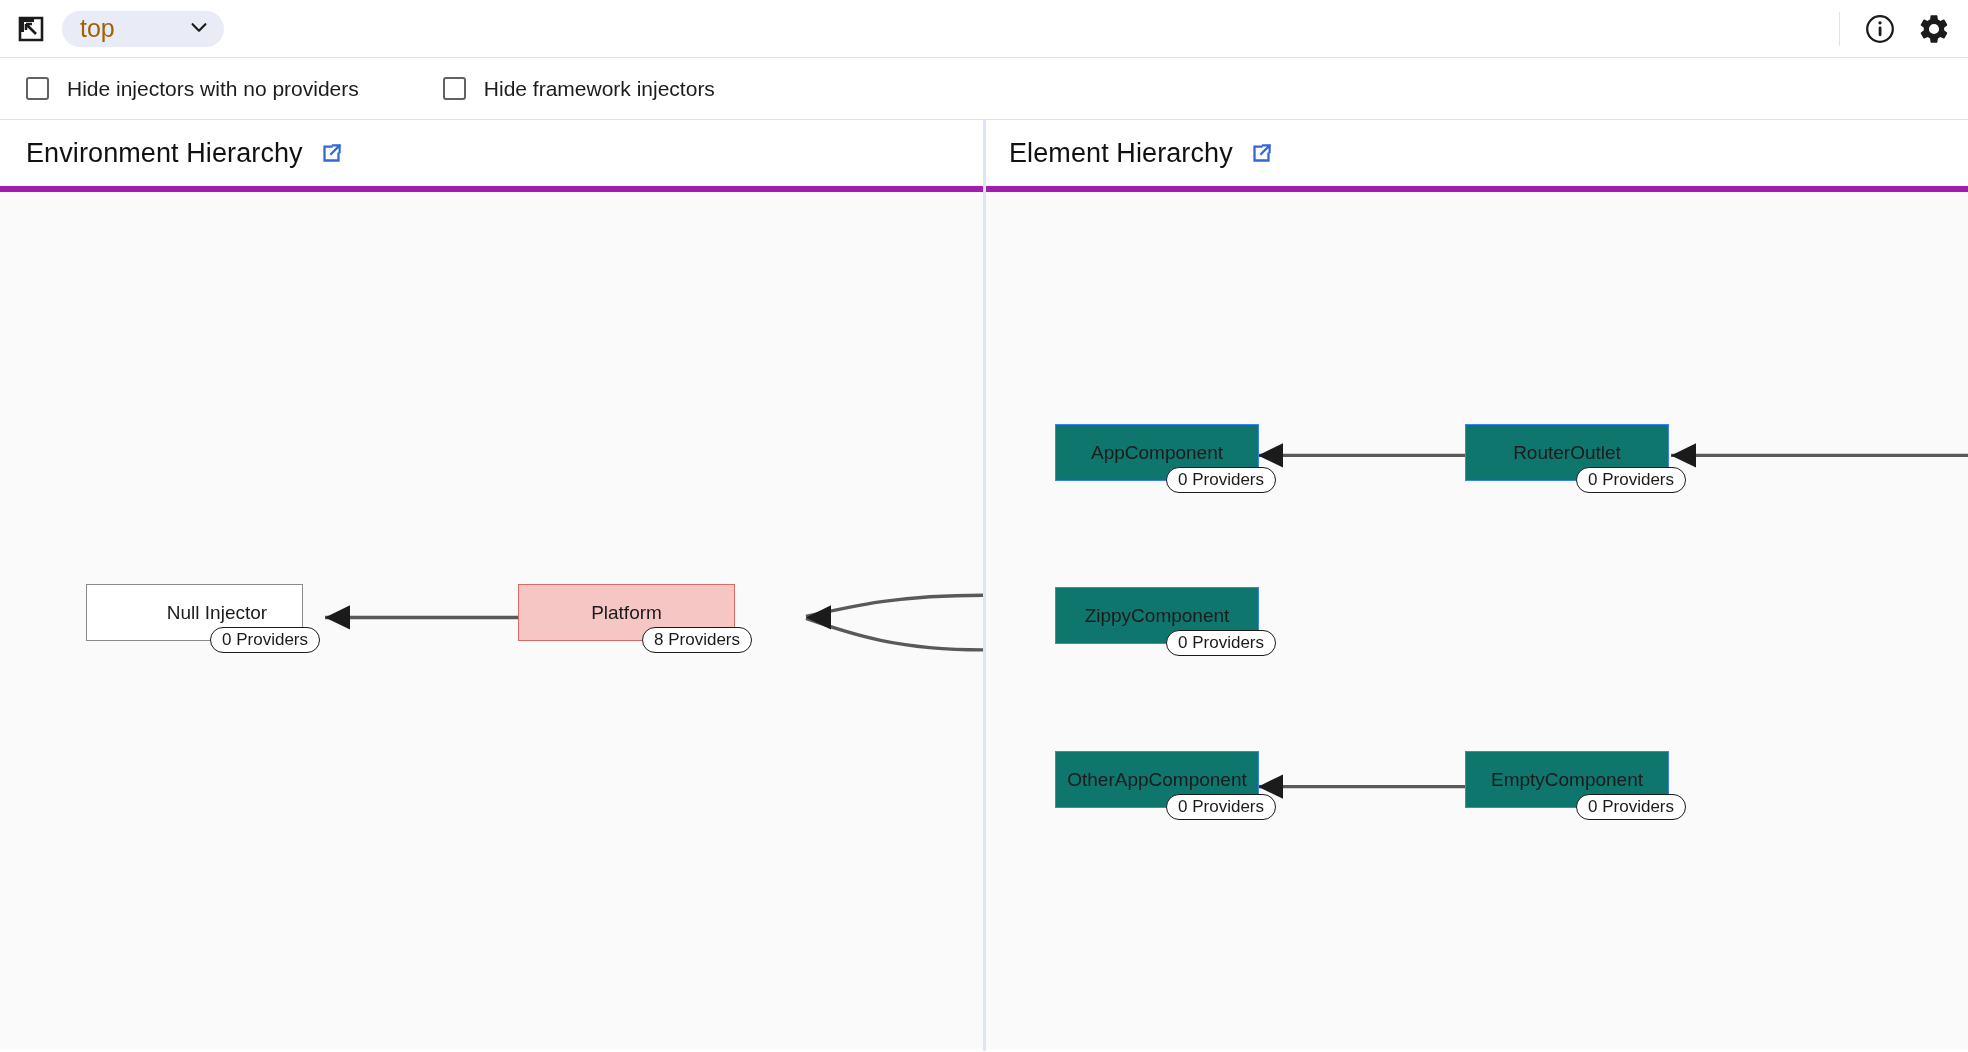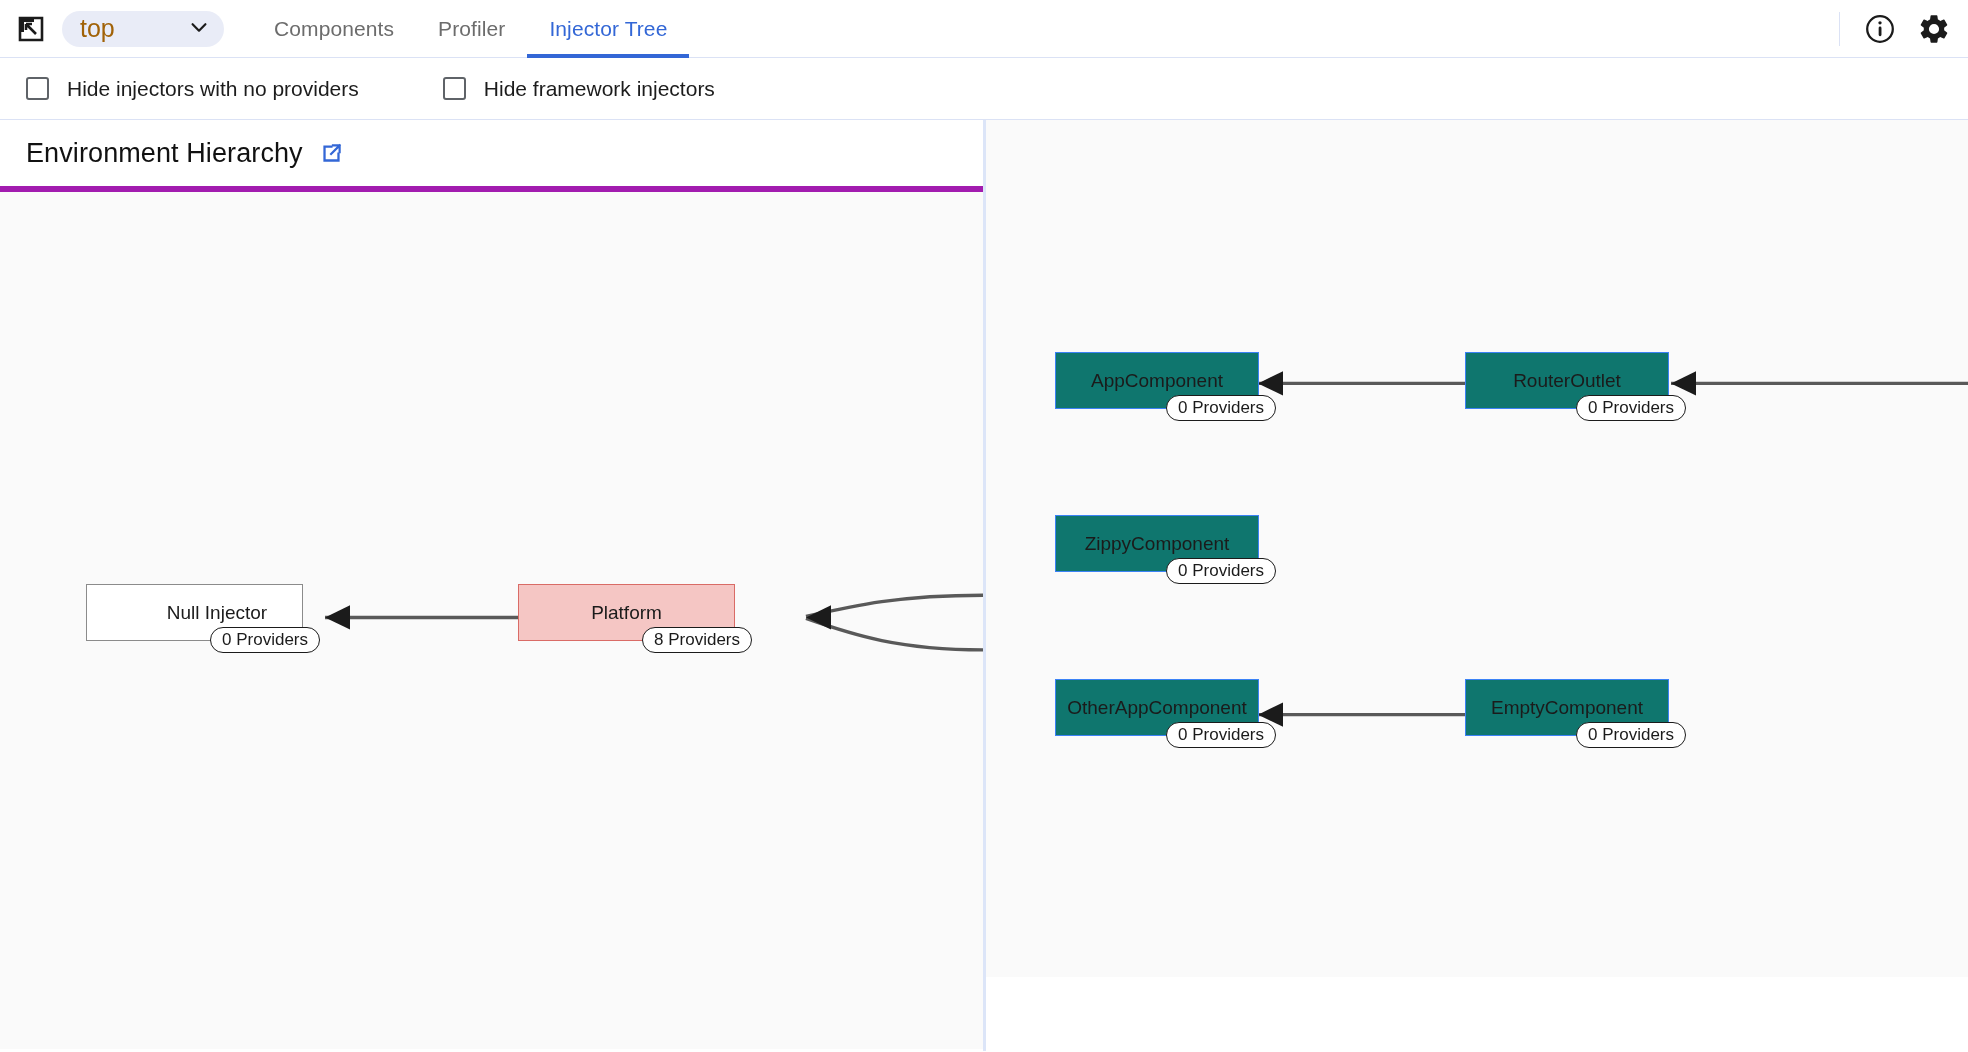--- a/index.html
+++ b/index.html
@@ -218,31 +218,20 @@
 
   <div class="frame-select">
     <span class="fs-label">top</span>
     <span>
       <svg width="22" height="22" viewBox="0 0 24 24">
         <path d="M5 9 L12 16 L19 9" fill="none" stroke="#1b1b1b" stroke-width="2.4" stroke-linecap="round" stroke-linejoin="round"></path>
       </svg>
     </span>
   </div>
 
-  <div class="tabs">
-    <div class="tab">
-      <span>Components</span>
-    </div>
-    <div class="tab">
-      <span>Profiler</span>
-    </div>
-    <div class="tab active">
-      <span>Injector Tree</span>
-    </div>
-  </div>
 
   <div class="toolbar-right">
     <div class="tb-sep"></div>
     <div class="icon-btn">
       <svg width="32" height="32" viewBox="0 0 24 24">
         <circle cx="12" cy="12" r="9.6" fill="none" stroke="#1b1b1b" stroke-width="1.7"></circle>
         <circle cx="12" cy="7.4" r="1.25" fill="#1b1b1b"></circle>
         <rect x="11" y="10.2" width="2.1" height="7.2" rx="1" fill="#1b1b1b"></rect>
       </svg>
     </div>
@@ -297,20 +286,29 @@
       <div class="node env-platform" style="left:518px; top:392px; width:217px;">
         <span>Platform</span>
         <span class="badge">8 Providers</span>
       </div>
     </div>
   </div>
 
   <div class="v-divider"></div>
 
   <div class="panel panel-right">
+    <div class="panel-head">
+      <span class="panel-title">Element Hierarchy</span>
+      <span class="open-ext">
+        <svg width="25" height="25" viewBox="0 0 24 24">
+          <path d="M4.2 4.2 H13 V6.4 H6.4 V17.6 H17.6 V11 H19.8 V19.8 H4.2 Z" fill="#3367d6"></path>
+          <path d="M19.8 4.2 H13.4 M19.8 4.2 V10.6 M19.8 4.2 L11.6 12.4" fill="none" stroke="#3367d6" stroke-width="2.1" stroke-linecap="square"></path>
+        </svg>
+      </span>
+    </div>
 
     <div class="canvas">
       <svg class="edges" viewBox="0 0 985 846" preserveAspectRatio="none">
 
         <line x1="275" y1="260" x2="483" y2="260" stroke="#595959" stroke-width="3.4"></line>
         <polygon points="275,260 300,248 300,272" fill="#1b1b1b"></polygon>
 
         <line x1="688" y1="260" x2="985" y2="260" stroke="#595959" stroke-width="3.4"></line>
         <polygon points="688,260 713,248 713,272" fill="#1b1b1b"></polygon>
 

